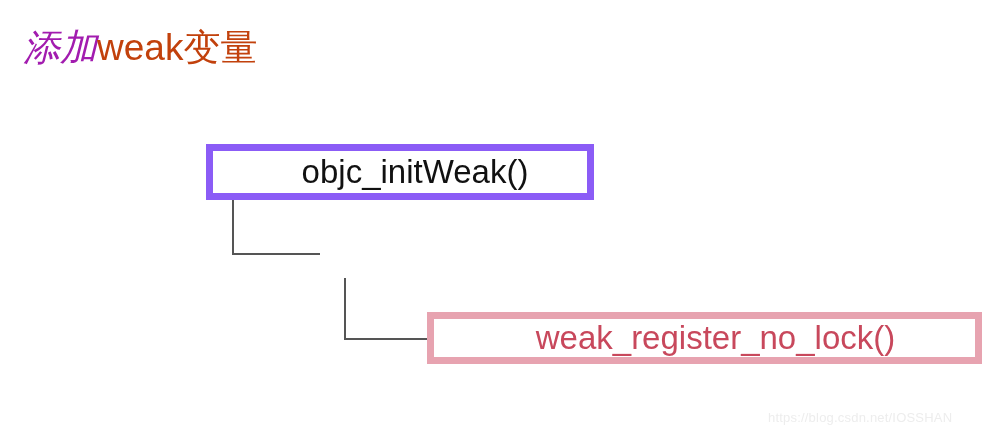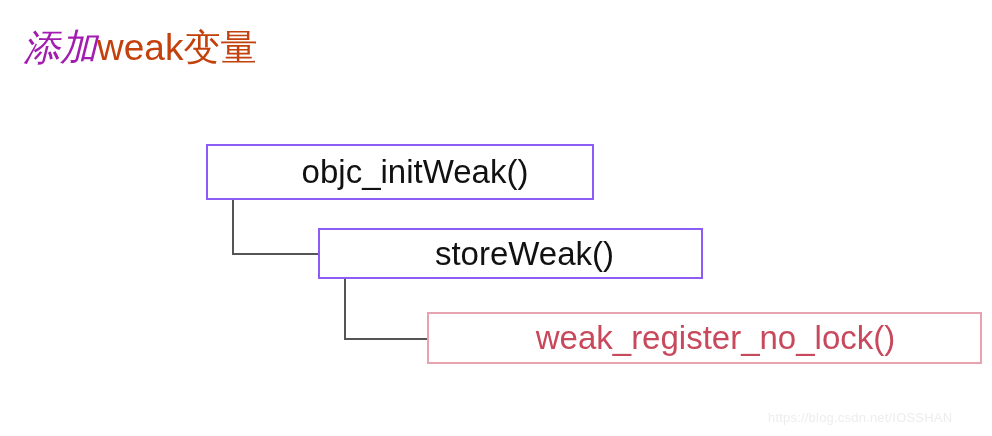--- a/index.html
+++ b/index.html
@@ -39,21 +39,21 @@
     left: 0;
     top: 0;
     width: 992px;
     height: 436px;
   }
 
   .node-box {
     position: absolute;
     box-sizing: border-box;
     background: #ffffff;
-    border: 2px solid #8b5cf6;
+    border: 7px solid #8b5cf6;
     display: flex;
     align-items: center;
     justify-content: center;
     white-space: nowrap;
   }
   .node-label {
     font-size: 33px;
     line-height: 36px;
     font-weight: 400;
   }
@@ -147,23 +147,20 @@
   <div class="connector v" id="connector-1-vertical"></div>
   <div class="connector h" id="connector-1-horizontal"></div>
 
   <div class="connector v" id="connector-2-vertical"></div>
   <div class="connector h" id="connector-2-horizontal"></div>
 
   <div class="node-box" id="node-objc-initweak">
     <span class="node-label">objc_initWeak()</span>
   </div>
 
-  <div class="node-box" id="node-storeweak">
-    <span class="node-label">storeWeak()</span>
-  </div>
 
   <div class="node-box" id="node-weak-register-no-lock">
     <span class="node-label">weak_register_no_lock()</span>
   </div>
 
 </div>
 
 <div id="watermark">https://blog.csdn.net/IOSSHAN</div>
 
 </body></html>

